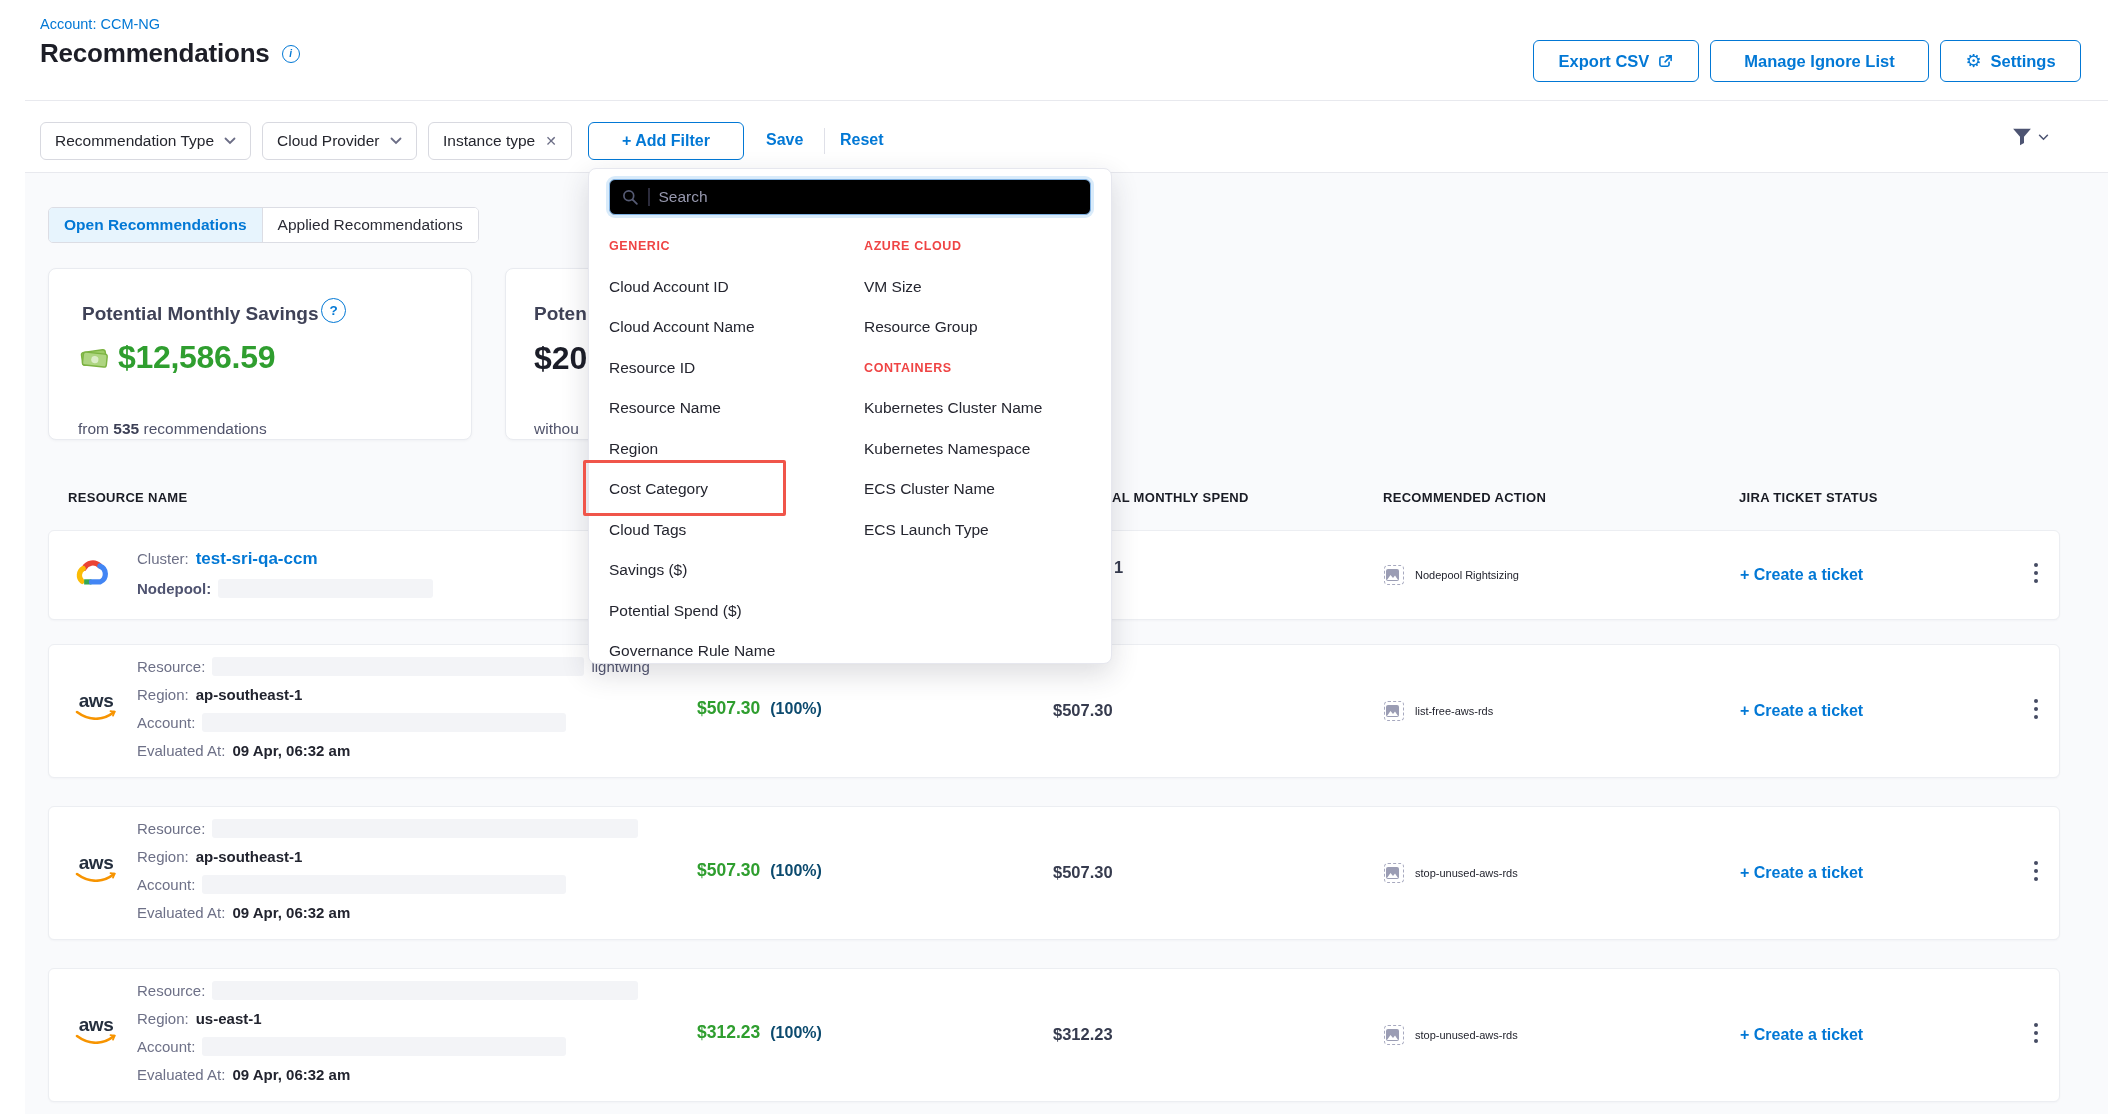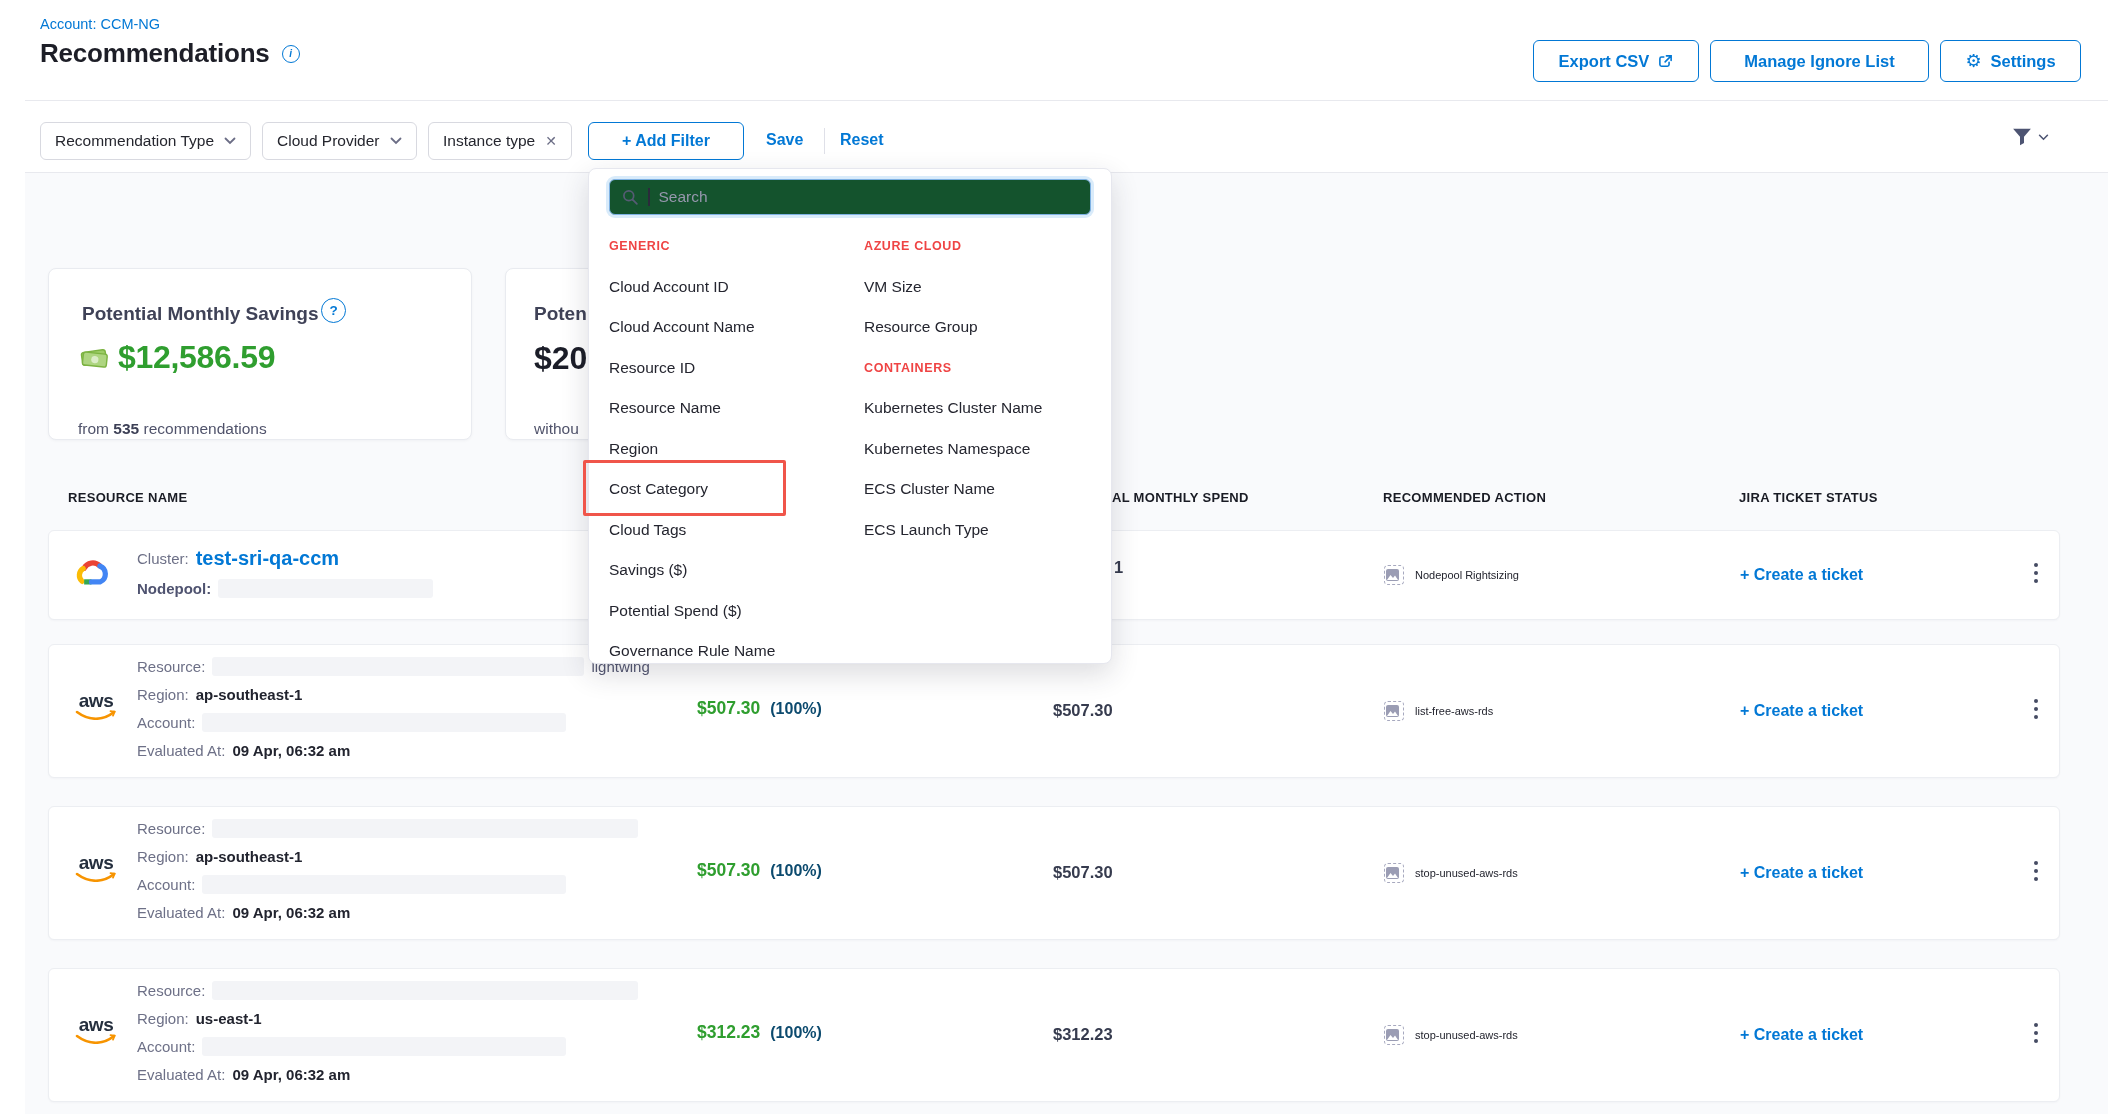--- a/index.html
+++ b/index.html
@@ -23,34 +23,34 @@
   .tab.inactive{background:#fff;color:#2a2b35;border-left:1px solid #dcdde4;}
   
   .card{position:absolute;background:#fff;border:1px solid #e9ebf0;border-radius:8px;box-shadow:0 1px 3px rgba(30,32,50,.04);}
   .card-title{font-size:19px;font-weight:600;color:#3f4257;}
   .help-circle{display:inline-flex;align-items:center;justify-content:center;width:23px;height:23px;border:1.8px solid #0278d5;border-radius:50%;color:#0278d5;font-size:13.5px;font-weight:700;}
   .big-green{font-size:32px;font-weight:800;color:#2f9e2f;letter-spacing:-.3px;}
   .big-dark{font-size:32px;font-weight:800;color:#1b1d28;}
   .card-sub{font-size:15.5px;color:#50536b;margin-top:24px;}
   
   .popup{position:absolute;background:#fff;border:1px solid #e6e7ee;border-radius:8px;box-shadow:0 10px 28px rgba(35,36,58,.16);z-index:30;}
-  .searchbox{position:absolute;display:flex;align-items:center;gap:9px;border:1.5px solid #7fb2e4;border-radius:6px;box-shadow:0 0 0 3px #d9ebfa;padding:0 12px;box-sizing:border-box;background:#14532d;}
+  .searchbox{position:absolute;display:flex;align-items:center;gap:9px;border:1.5px solid #7fb2e4;border-radius:6px;box-shadow:0 0 0 3px #d9ebfa;padding:0 12px;box-sizing:border-box;background:#000000;}
   .caret{width:1.5px;height:18px;background:#2b2b3b;}
   .ph{color:#9697ad;font-size:15.5px;}
   .pcol{position:absolute;display:flex;flex-direction:column;}
   .pslot{height:40.5px;display:flex;align-items:center;font-size:15.5px;color:#24252f;cursor:pointer;}
   .phead{height:40.5px;display:flex;align-items:center;font-size:12.5px;font-weight:600;color:#ef4444;letter-spacing:.6px;cursor:default;}
   .redbox{position:absolute;border:3.5px solid #f0554a;border-radius:2px;z-index:31;background:transparent;}
   
   .th{position:absolute;font-size:13px;font-weight:700;color:#191b24;letter-spacing:.3px;}
   .row-card{position:absolute;left:48px;width:2012px;background:#fff;border:1px solid #eceef2;border-radius:6px;box-shadow:0 1px 2px rgba(30,32,50,.03);box-sizing:border-box;z-index:2;}
   .line{position:absolute;display:flex;align-items:center;gap:7px;height:19px;}
   .label{color:#6d7087;font-size:15px;white-space:nowrap;}
   .val{color:#22242f;font-weight:700;font-size:15px;white-space:nowrap;}
-  .val-link{color:#0278d5;font-weight:700;font-size:20px;}
+  .val-link{color:#0278d5;font-weight:700;font-size:17px;}
   .redact{background:#f3f4f7;border-radius:3px;height:19px;}
   .green-val{color:#2f9e2f;font-weight:700;font-size:17.5px;}
   .green-pct{color:#0c4a6e;font-weight:700;font-size:16px;}
   .spend-val{color:#363b4e;font-weight:700;font-size:16.5px;}
   .action-cell{position:absolute;display:flex;align-items:center;gap:11px;}
   .action-label{font-size:11px;color:#23242e;}
   .img-icon{position:relative;width:20px;height:20px;border:1.6px dashed #a7a9bf;border-radius:4px;box-sizing:border-box;}
   .img-icon .inner{position:absolute;left:1px;top:3px;width:13px;height:12px;background:#9b9db4;border-radius:2px;}
   .ticket-link{position:absolute;color:#0278d5;font-weight:700;font-size:16px;white-space:nowrap;cursor:pointer;}
   .kebab{position:absolute;display:flex;flex-direction:column;gap:4px;width:18px;align-items:center;cursor:pointer;}
@@ -116,20 +116,24 @@
         <path d="M1 1h16l-6.2 7.2v5.6l-3.6 2.2V8.2L1 1z" fill="#4d5472"></path>
       </svg>
     <svg width="11" height="7" viewBox="0 0 12 8">
         <path d="M1.5 1.5 6 6l4.5-4.5" fill="none" stroke="#4d5472" stroke-width="1.8" stroke-linecap="round"></path>
       </svg>
   </div>
 
   <div class="abs" style="left:25px;top:173px;width:2083px;height:941px;background:#f9fafc;z-index:1;"></div>
   <div class="abs hdiv" style="left:25px;top:172px;width:2083px;z-index:1;"></div>
 
+  <div class="tabs" style="left:48px;top:207px;z-index:2;">
+    <div class="tab active">Open Recommendations</div>
+    <div class="tab inactive">Applied Recommendations</div>
+  </div>
 
   <div class="card" style="left:48px;top:268px;width:422px;height:170px;z-index:2;">
     <div class="abs card-title" style="left:33px;top:34px;">Potential Monthly Savings</div>
     <div class="abs help-circle" style="left:272px;top:29px;">?</div>
     <div class="abs" style="left:29px;top:70px;display:flex;align-items:center;gap:7px;">
       <svg width="33" height="27" viewBox="0 0 33 27">
         <g transform="rotate(-8 16 14)">
             <rect x="4" y="7" width="24" height="13" rx="2.5" fill="#9ccc65" stroke="#7cb342" stroke-width="1.4"></rect>
           </g>
         <g transform="rotate(6 16 14)">

